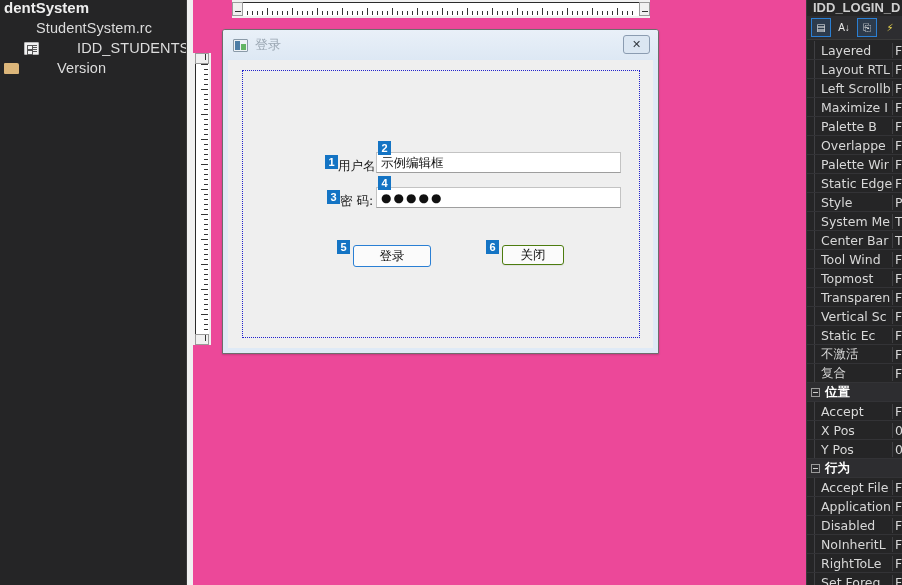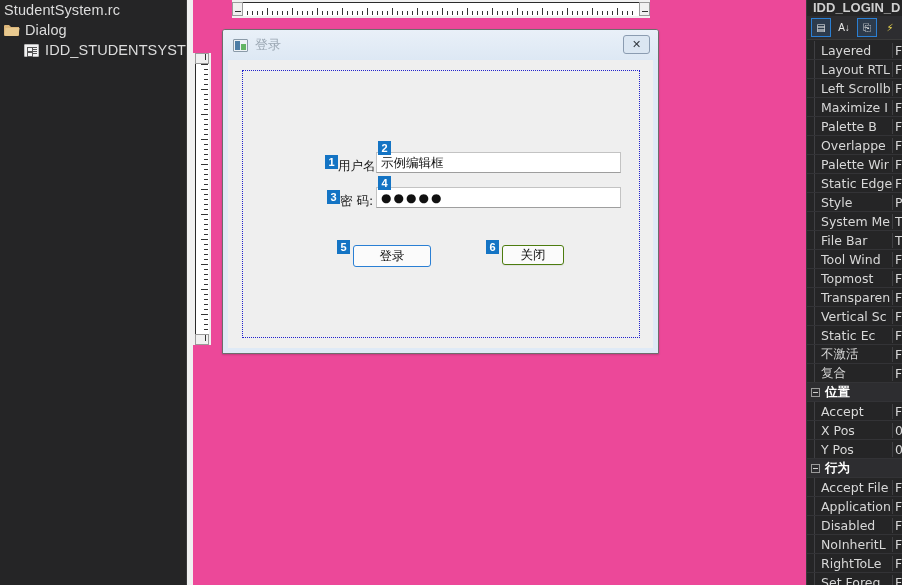--- a/index.html
+++ b/index.html
@@ -37,21 +37,21 @@
   }
   .se-row {
     display: flex;
     align-items: center;
     height: 20px;
     white-space: nowrap;
     padding-left: 4px;
   }
   .se-row.indent1 { padding-left: 4px; }
   .se-row.indent2 { padding-left: 24px; }
-  .se-label { font-size: 14.5px; color: #dcdcdc; letter-spacing: 0.1px; }
+  .se-label { font-size: 14.5px; color: #dcdcdc; letter-spacing: 0.1px; margin-left: 32px; }
   .se-label.selected {
     background: #3f3f46;
     padding: 0 3px;
   }
   .folder-icon {
     width: 15px; height: 12px;
     margin-right: 6px;
     flex: 0 0 auto;
     position: relative;
   }
@@ -416,41 +416,41 @@
     z-index: 50;
     pointer-events: none;
   }
 </style>
 </head>
 <body>
 
 <div id="app">
 
   <div id="solution-explorer">
+    <div class="se-root">dentSystem</div>
     <div id="se-rows">
         <div class="se-row indent1">
           <span class="se-label">StudentSystem.rc</span>
-        </div>
-        <div class="se-row indent1">
-          <span class="folder-icon open">
-            <span class="f-back"></span>
-            <span class="f-front"></span>
-          </span>
-          <span class="se-label">Dialog</span>
         </div>
         <div class="se-row indent2">
           <span class="dlg-icon">
             <span class="bars">
               <i></i>
               <i></i>
               <i></i>
               <i></i>
             </span>
           </span>
           <span class="se-label">IDD_STUDENTSYSTEM_D</span>
+        </div>
+        <div class="se-row indent1">
+          <span class="folder-icon">
+            <span class="f-back"></span>
+          </span>
+          <span class="se-label">Version</span>
         </div>
       </div>
   </div>
 
   <div id="left-gutter"></div>
 
   <div id="designer">
 
     <div id="h-ruler">
       <div class="track">
@@ -699,21 +699,21 @@
           <div class="prop-name">Style</div>
           <div class="prop-value">P</div>
         </div>
         <div class="prop-row">
           <div class="prop-gutter"></div>
           <div class="prop-name">System Me</div>
           <div class="prop-value">T</div>
         </div>
         <div class="prop-row">
           <div class="prop-gutter"></div>
-          <div class="prop-name">File Bar</div>
+          <div class="prop-name">Center Bar</div>
           <div class="prop-value">T</div>
         </div>
         <div class="prop-row">
           <div class="prop-gutter"></div>
           <div class="prop-name">Tool Wind</div>
           <div class="prop-value">F</div>
         </div>
         <div class="prop-row">
           <div class="prop-gutter"></div>
           <div class="prop-name">Topmost</div>

